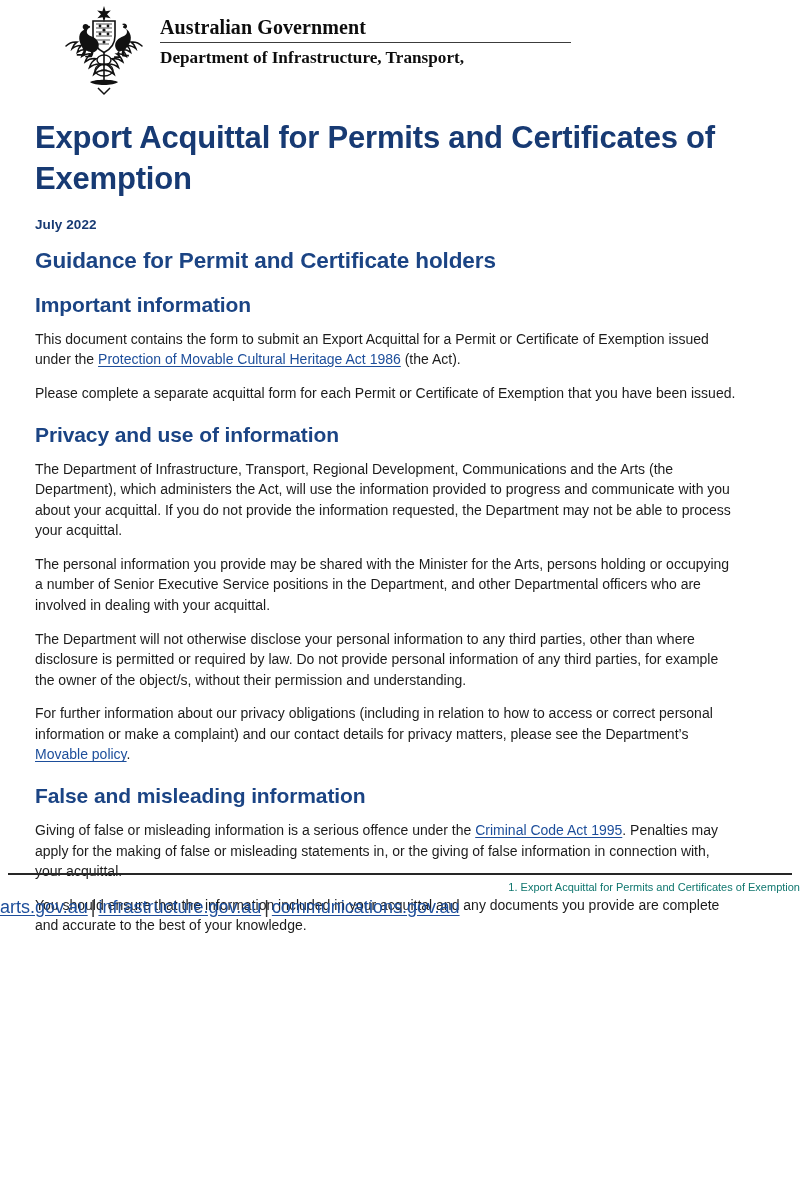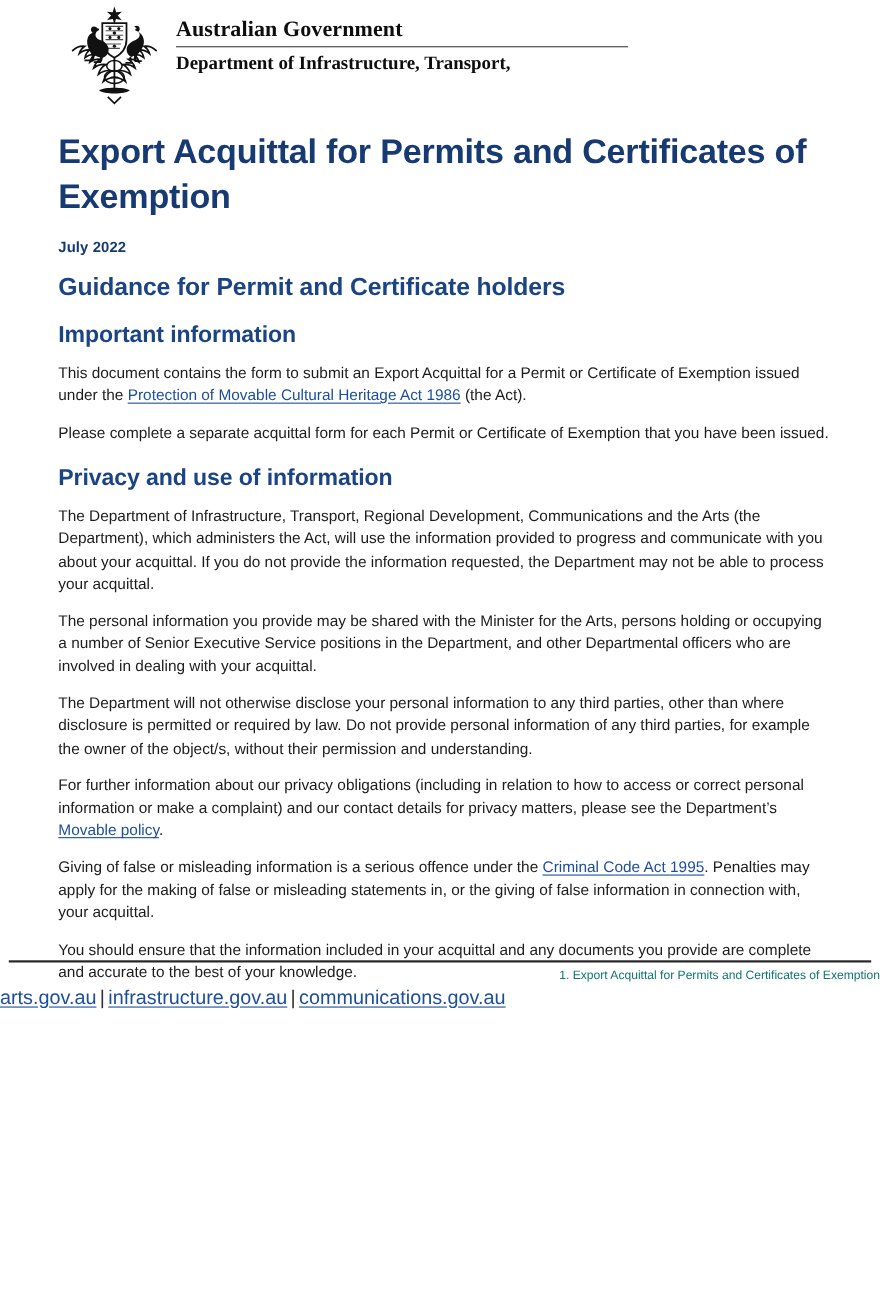--- a/index.html
+++ b/index.html
@@ -60,21 +60,21 @@
     font-weight: bold;
     font-size: 17.2px;
     color: #0d0d0d;
     line-height: 1.32;
     padding-top: 4px;
     width: 420px;
   }
 
   
   .content {
-    padding: 0 45px 0 53px;
+    padding: 0 45px 0 35px;
   }
 
   h1.doc-title {
     color: #173a73;
     font-size: 31px;
     font-weight: bold;
     line-height: 1.32;
     margin: 14px 0 0 0;
     letter-spacing: -0.2px;
     max-width: 700px;
@@ -209,20 +209,21 @@
 
     <div id="sections-root">
         <h3 class="sub-title">Important information</h3>
         <p class="body-text"><span>This document contains the form to submit an Export Acquittal for a Permit or Certificate of Exemption issued under the </span><a class="doc-link" href="#">Protection of Movable Cultural Heritage Act 1986</a><span> (the Act).</span></p>
         <p class="body-text"><span>Please complete a separate acquittal form for each Permit or Certificate of Exemption that you have been issued.</span></p>
         <h3 class="sub-title">Privacy and use of information</h3>
         <p class="body-text"><span>The Department of Infrastructure, Transport, Regional Development, Communications and the Arts (the Department), which administers the Act, will use the information provided to progress and communicate with you about your acquittal. If you do not provide the information requested, the Department may not be able to process your acquittal.</span></p>
         <p class="body-text"><span>The personal information you provide may be shared with the Minister for the Arts, persons holding or occupying a number of Senior Executive Service positions in the Department, and other Departmental officers who are involved in dealing with your acquittal.</span></p>
         <p class="body-text"><span>The Department will not otherwise disclose your personal information to any third parties, other than where disclosure is permitted or required by law. Do not provide personal information of any third parties, for example the owner of the object/s, without their permission and understanding.</span></p>
         <p class="body-text"><span>For further information about our privacy obligations (including in relation to how to access or correct personal information or make a complaint) and our contact details for privacy matters, please see the Department’s </span><a class="doc-link" href="#">Movable policy</a><span>.</span></p>
+        <h3 class="sub-title">False and misleading information</h3>
         <p class="body-text"><span>Giving of false or misleading information is a serious offence under the </span><a class="doc-link" href="#">Criminal Code Act 1995</a><span>. Penalties may apply for the making of false or misleading statements in, or the giving of false information in connection with, your acquittal.</span></p>
         <p class="body-text"><span>You should ensure that the information included in your acquittal and any documents you provide are complete and accurate to the best of your knowledge.</span></p>
       </div>
   </div>
 
   <div class="footer">
     <div class="footer-rule"></div>
     <div class="footer-page">1. Export Acquittal for Permits and Certificates of Exemption</div>
     <div class="footer-links" id="footer-links-root"><a href="#">arts.gov.au</a><span class="footer-sep">|</span><a href="#">infrastructure.gov.au</a><span class="footer-sep">|</span><a href="#">communications.gov.au</a></div>
   </div>

